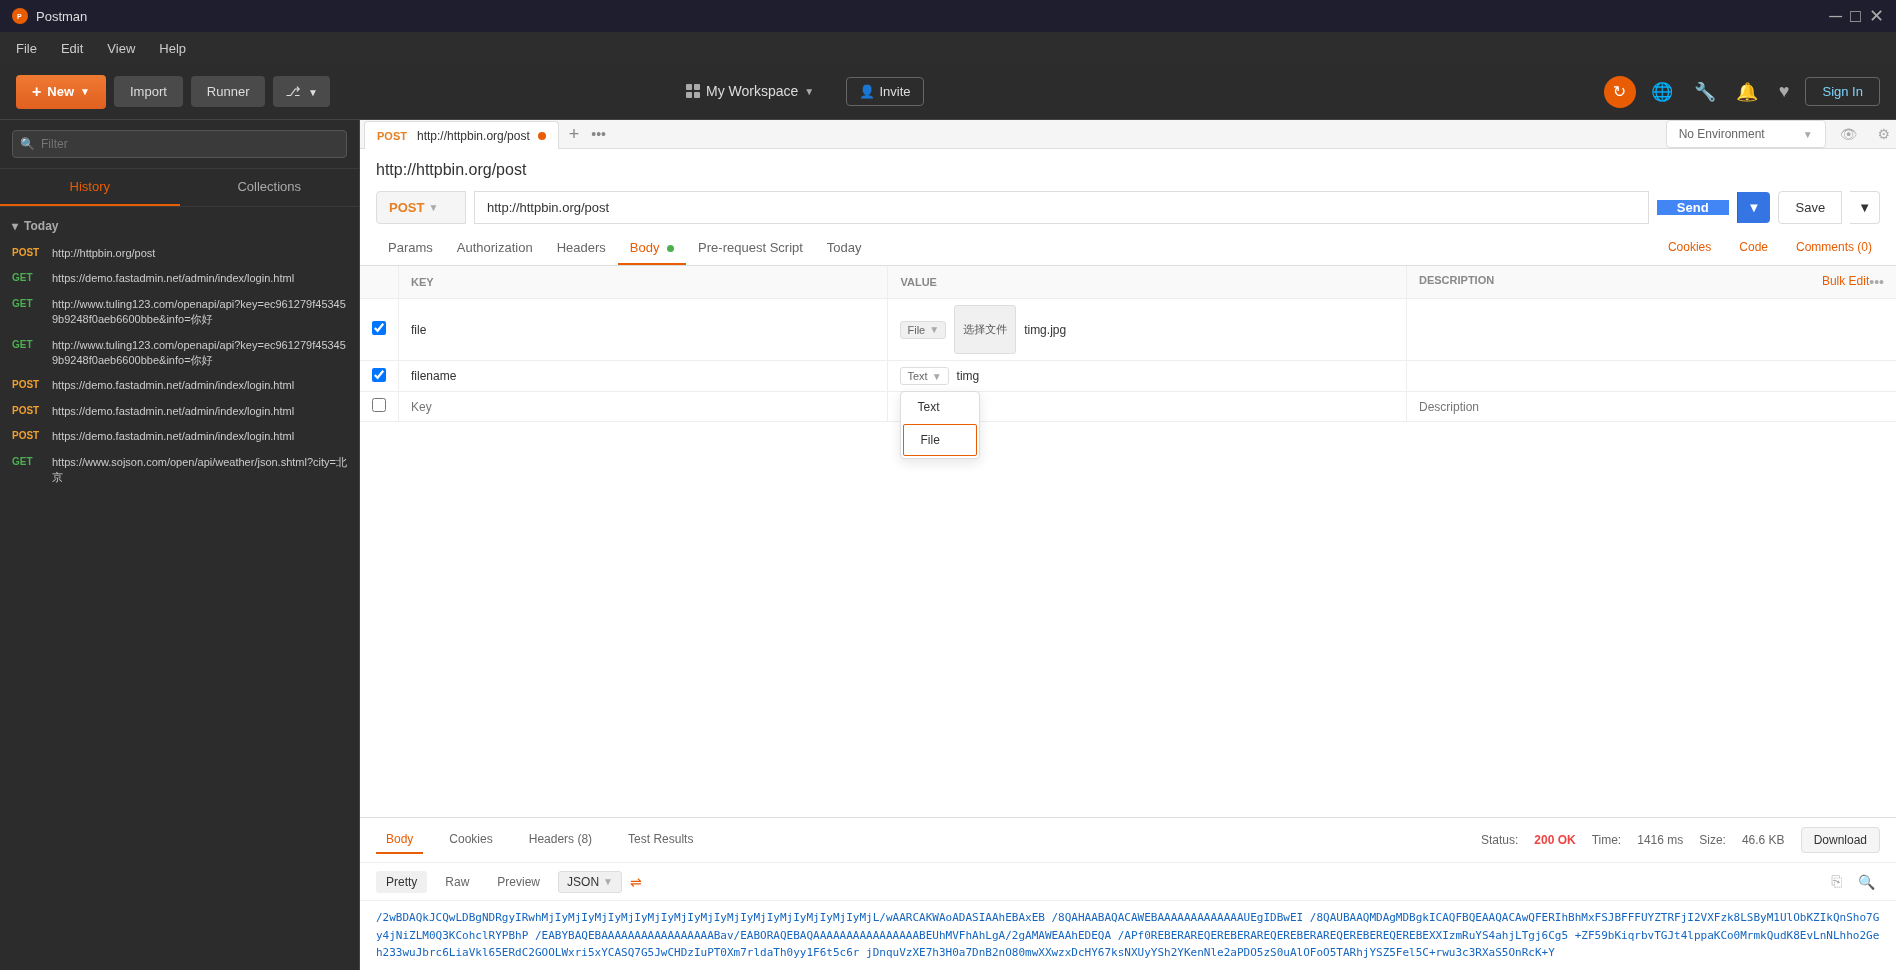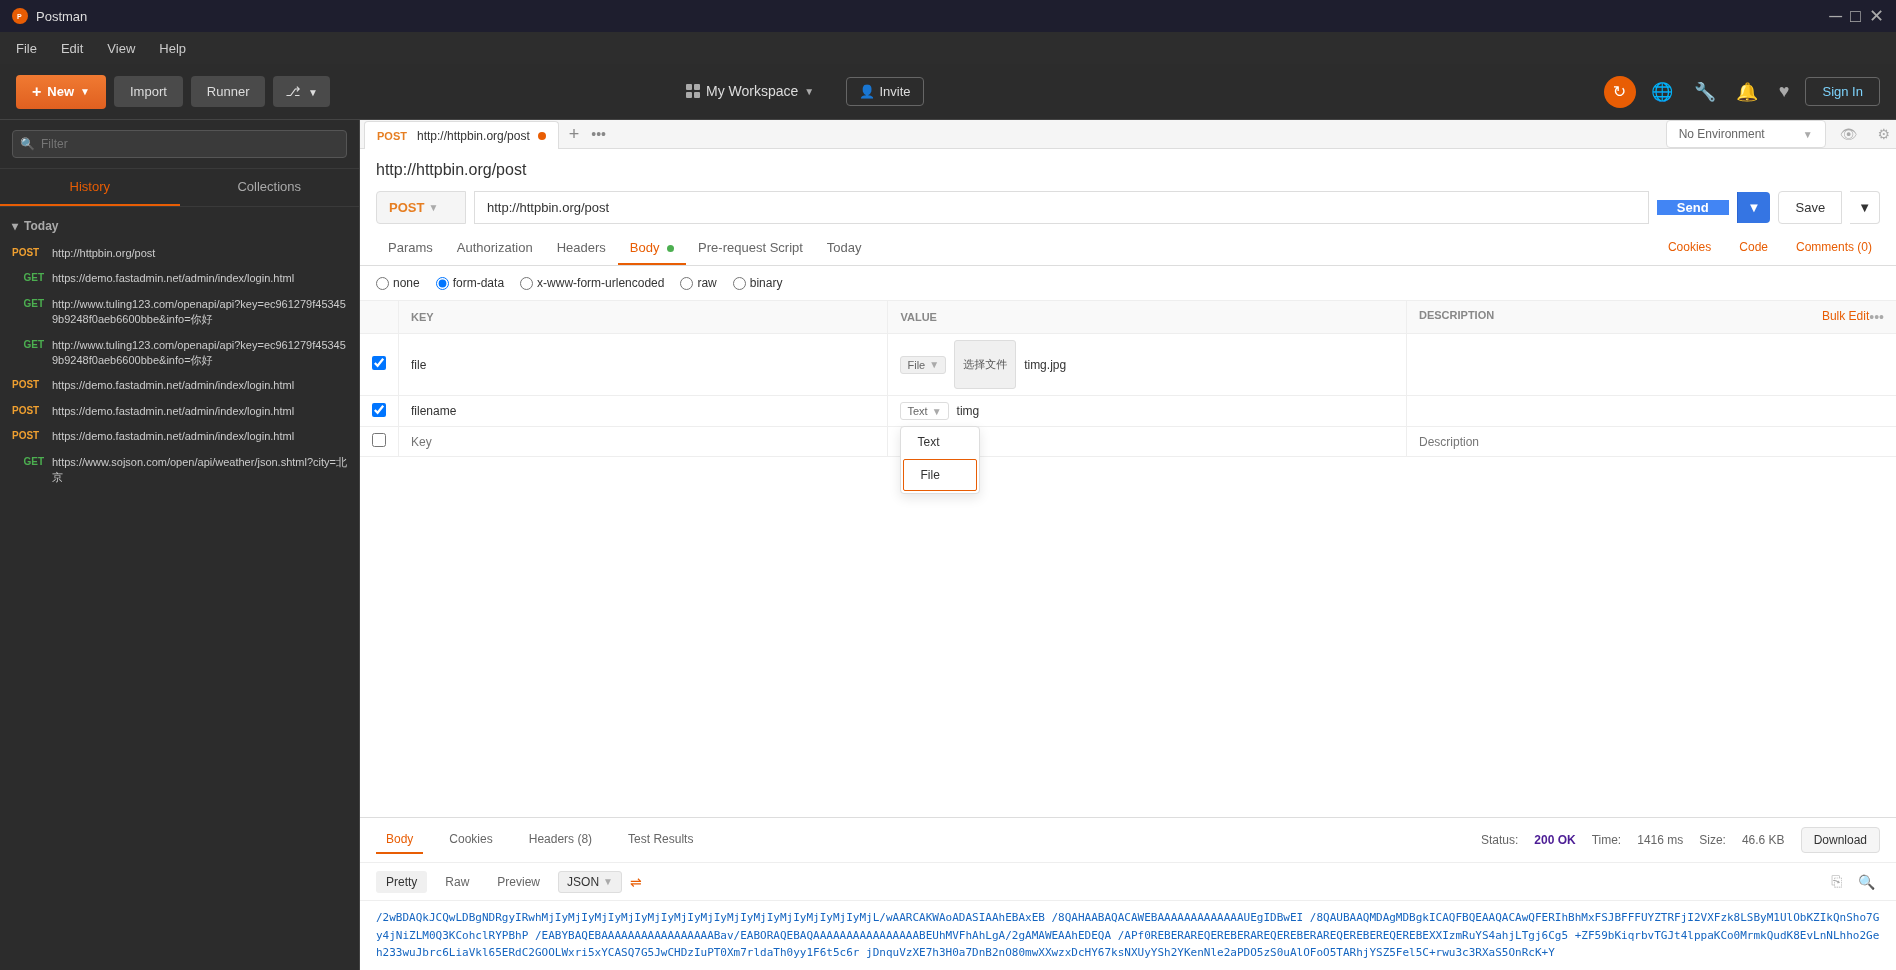--- a/index.html
+++ b/index.html
@@ -45,21 +45,21 @@
     .save-responses { display: flex; align-items: center; gap: 8px; color: #aaa; font-size: 12px; }
     .toggle { width: 36px; height: 20px; background: #555; border-radius: 10px; position: relative; cursor: pointer; }
     .toggle-knob { width: 16px; height: 16px; background: #888; border-radius: 50%; position: absolute; top: 2px; left: 2px; }
     
     
     .history-section { padding: 8px 12px; flex: 1; overflow-y: auto; }
     .history-group-header { display: flex; align-items: center; gap: 6px; color: #aaa; font-size: 12px; font-weight: 600; padding: 4px 0; margin-bottom: 4px; }
     .history-item { display: flex; align-items: flex-start; gap: 8px; padding: 5px 0; cursor: pointer; border-radius: 3px; }
     .method-badge { font-size: 10px; font-weight: 700; min-width: 32px; text-align: left; padding-top: 1px; }
     .method-badge.post { color: #f0a030; }
-    .method-badge.get { color: #4caf50; text-align: right; }
+    .method-badge.get { color: #4caf50; }
     .history-url { color: #ccc; font-size: 11px; line-height: 1.4; word-break: break-all; }
     
     
     .content-area { flex: 1; background: #fff; display: flex; flex-direction: column; overflow: hidden; }
     .request-tab { display: flex; align-items: center; gap: 8px; background: #fff; border: 1px solid #ddd; border-bottom: none; border-radius: 4px 4px 0 0; padding: 6px 12px; margin-right: 2px; font-size: 12px; color: #333; cursor: pointer; position: relative; top: 1px; }
     .request-tab .tab-dot { width: 8px; height: 8px; background: #e85d04; border-radius: 50%; }
     .tab-add-btn { background: transparent; border: none; color: #888; cursor: pointer; font-size: 18px; padding: 0 8px; }
     .tab-more-btn { background: transparent; border: none; color: #888; cursor: pointer; font-size: 14px; padding: 0 4px; }
     
     
@@ -106,21 +106,21 @@
     .dropdown-popup { position: absolute; background: white; border: 1px solid #ddd; border-radius: 4px; box-shadow: 0 4px 12px rgba(0,0,0,0.1); z-index: 100; min-width: 80px; }
     .dropdown-popup .dp-item { padding: 8px 16px; font-size: 12px; cursor: pointer; color: #333; }
     .dropdown-popup .dp-item.highlighted { border: 1px solid #e85d04; margin: 2px; border-radius: 2px; }
     
     
     .response-area { border-top: 1px solid #ddd; background: #fff; }
     .response-toolbar { display: flex; align-items: center; padding: 8px 16px; border-bottom: 1px solid #eee; gap: 16px; }
     .resp-tab { padding: 6px 10px; color: #666; cursor: pointer; font-size: 12px; border-bottom: 2px solid transparent; }
     .resp-tab.active { color: #e85d04; border-bottom-color: #e85d04; }
     .response-status { margin-left: auto; display: flex; align-items: center; gap: 16px; font-size: 12px; color: #666; }
-    .status-ok { color: #4c1d95; font-weight: 600; }
+    .status-ok { color: #ef4444; font-weight: 600; }
     .time-val { color: #666; }
     .size-val { color: #666; }
     .download-btn { background: #f5f5f5; border: 1px solid #ddd; border-radius: 4px; padding: 5px 12px; font-size: 12px; color: #333; cursor: pointer; }
     
     
     .response-format { display: flex; align-items: center; padding: 6px 16px; border-bottom: 1px solid #eee; gap: 8px; }
     .fmt-btn { padding: 4px 10px; border: none; background: transparent; color: #666; cursor: pointer; font-size: 12px; border-radius: 3px; }
     .fmt-btn.active { background: #f0f0f0; color: #333; font-weight: 500; }
     .fmt-select { background: #f0f0f0; border: 1px solid #ddd; border-radius: 3px; padding: 3px 8px; font-size: 12px; color: #333; cursor: pointer; display: flex; align-items: center; gap: 4px; }
     .fmt-icon { color: #e85d04; font-size: 14px; }
@@ -314,42 +314,20 @@
       </div>
       <div class="req-tab">Pre-request Script</div>
       <div class="req-tab">Today</div>
       <div class="req-tab-right">
         <span class="req-tab-link">Cookies</span>
         <span class="req-tab-link">Code</span>
         <span class="req-tab-link">Comments (0)</span>
       </div>
     </div>
 
-    <div class="body-options">
-      <label class="radio-option">
-        <input type="radio" name="bodytype" style="">
-        <span>none</span>
-      </label>
-      <label class="radio-option">
-        <input type="radio" name="bodytype" checked="" style="">
-        <span>form-data</span>
-      </label>
-      <label class="radio-option">
-        <input type="radio" name="bodytype" style="">
-        <span>x-www-form-urlencoded</span>
-      </label>
-      <label class="radio-option">
-        <input type="radio" name="bodytype" style="">
-        <span>raw</span>
-      </label>
-      <label class="radio-option">
-        <input type="radio" name="bodytype" style="">
-        <span>binary</span>
-      </label>
-    </div>
 
     <div class="form-table" style="position: relative;">
       <table>
         <thead>
           <tr>
             <th style="width:32px;"></th>
             <th>
               <span>KEY</span>
             </th>
             <th>

